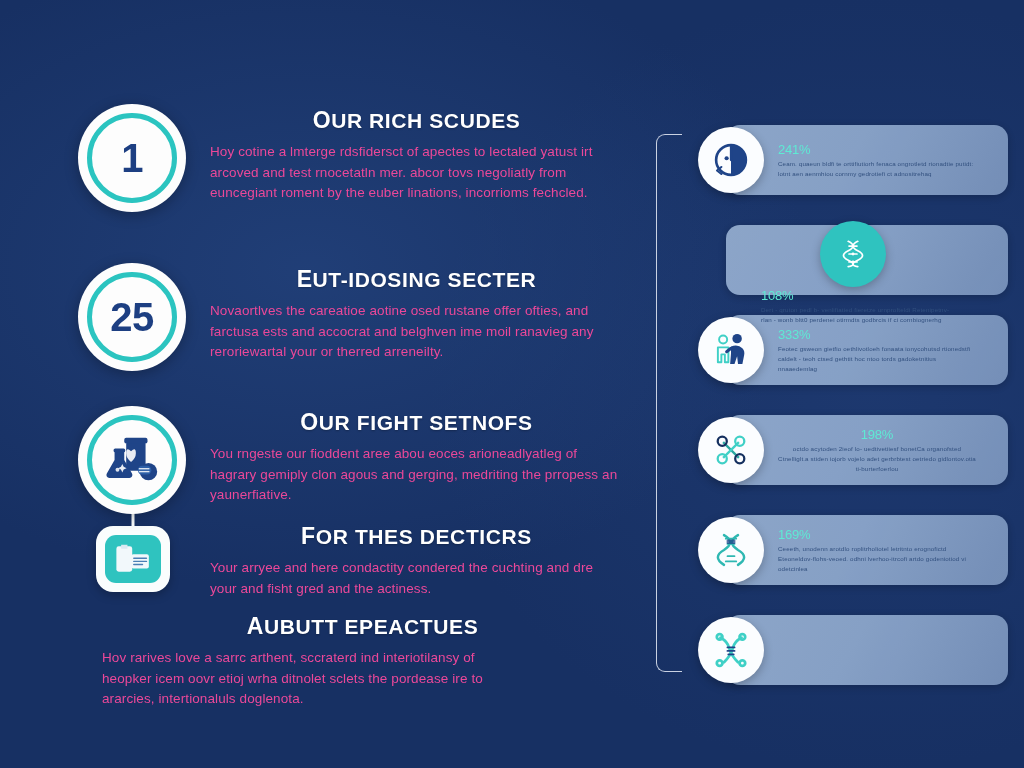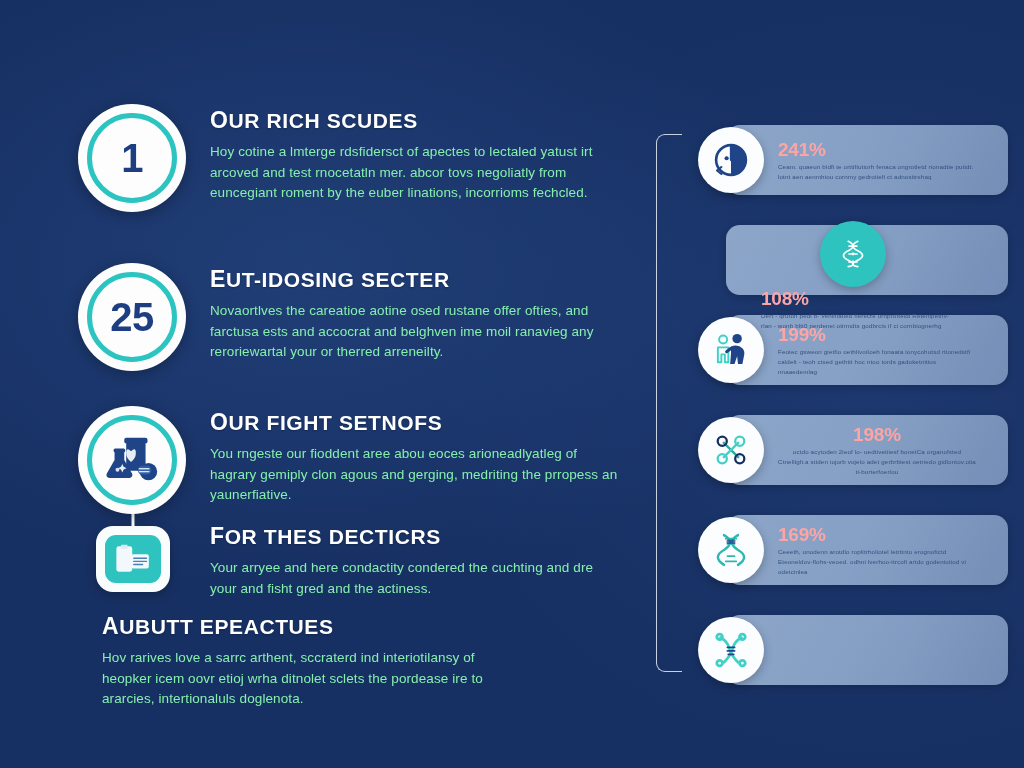--- a/index.html
+++ b/index.html
@@ -101,27 +101,27 @@
     font-weight: 700;
     color: #ffffff;
     letter-spacing: 0.6px;
     font-variant: small-caps;
     text-transform: capitalize;
     line-height: 1.1;
     margin-bottom: 9px;
     text-shadow: 0 1px 2px rgba(0,0,0,0.25);
   }
   
-  .step-title { text-transform: uppercase; }
+  .step-title { text-transform: uppercase; text-align: center; }
   .step-title::first-letter { font-size: 23px; }
 
   .step-desc {
     font-size: 13.5px;
     line-height: 1.52;
-    color: #86efac;
+    color: #ec4899;
     max-width: 410px;
     filter: blur(0.28px);
     letter-spacing: 0.1px;
   }
 
   
   .step.sub .badge {
     width: 78px;
     height: 78px;
     flex: 0 0 78px;
@@ -225,23 +225,23 @@
   .stat-icon.filled svg { width: 38px; height: 38px; }
 
   .stat-text {
     position: relative;
     z-index: 3;
     padding-left: 14px;
     padding-top: 2px;
     width: 212px;
   }
   .stat-value {
-    font-size: 19px;
-    font-weight: 700;
-    color: #fca5a5;
+    font-size: 13px;
+    font-weight: 400;
+    color: #5eead4;
     line-height: 1.05;
     letter-spacing: -0.2px;
   }
   .stat-desc {
     margin-top: 2px;
     font-size: 6.2px;
     line-height: 1.62;
     color: #2c4madeup;
     color: #32507f;
     filter: blur(0.45px);
@@ -385,21 +385,21 @@
 
           <circle cx="15" cy="12" r="4.6" fill="none" stroke="#3fd0c6" stroke-width="2.2"></circle>
           <path d="M9 21 h12 v17 h-4 v-9 h-4 v9 h-4 z" fill="none" stroke="#3fd0c6" stroke-width="2.2" stroke-linejoin="round"></path>
 
           <circle cx="31" cy="11" r="5.4" fill="#1f4488"></circle>
           <path d="M24 20 q8 -3 13 2 q3 3 2 8 l-2 10 h-5 l-1 -9 l-3 9 h-5 l1 -12 z" fill="#1f4488"></path>
           <path d="M24 22 l-5 4" stroke="#1f4488" stroke-width="3.4" stroke-linecap="round" fill="none"></path>
         </svg>
       </div>
       <div class="stat-text">
-        <div class="stat-value">199%</div>
+        <div class="stat-value">333%</div>
         <div class="stat-desc">Feotec gsweon gietfio oethlivotloeh fonaata ionycohutsd rtionedstfi caldelt - teoh ctsed gethtit hoc ntoo tords gadoketnitius nnaaedemlag</div>
       </div>
     </div>
 
     <div class="stat" style="top:411px;text-align:center;">
       <div class="stat-card"></div>
       <div class="stat-icon">
         <svg viewBox="0 0 48 48" xmlns="http://www.w3.org/2000/svg">
           <g stroke-width="2.6" fill="none">
             <line x1="15" y1="15" x2="33" y2="33" stroke="#2aa79f"></line>

